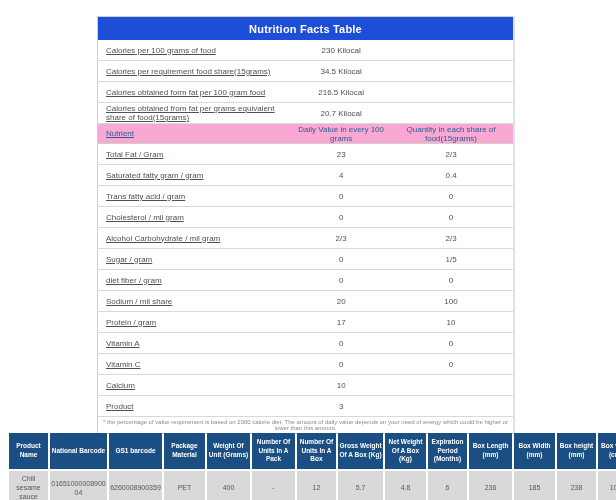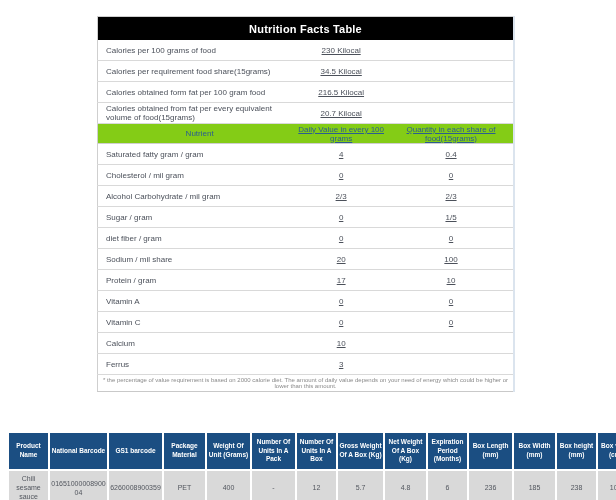--- a/index.html
+++ b/index.html
@@ -10,32 +10,32 @@
   }
 
   
   .nutri-wrap { position:absolute; left:97px; top:16px; width:418px; }
   table.nutri {
     width:100%; border-collapse:collapse; table-layout:fixed;
     border:1px solid #cfcfcf; border-right:2px solid #dbe4ee;
   }
   table.nutri td { padding:0; }
   .nutri .title-cell {
-    background:#000000; color:#ffffff; font-weight:bold;
+    background:#1d4ed8; color:#ffffff; font-weight:bold;
     font-size:11px; text-align:center; height:23px; letter-spacing:0.2px;
   }
   .nutri tr.data-row td {
     border-bottom:1px solid #d9d9d9; font-size:8px; color:#4b505a;
     height:20px; background:#ffffff;
   }
-  .nutri td.lbl { text-align:left; padding-left:8px; }
-  .nutri td.val { text-align:center;text-decoration:underline; }
+  .nutri td.lbl { text-align:left; padding-left:8px;text-decoration:underline; }
+  .nutri td.val { text-align:center; }
   .nutri tr.colhead td {
     border-bottom:1px solid #cfcfcf; border-top:1px solid #cfcfcf;
-    background:#84cc16; color:#2b5d90; font-size:8px; height:19px;text-align:center;
+    background:#f9a8d4; color:#2b5d90; font-size:8px; height:19px;
   }
   .nutri tr.footnote-row td {
     height:16px; text-align:center; font-size:6px; color:#8a8a8a;
     background:#ffffff; border-bottom:1px solid #c9c9c9;
   }
 
   
   .prod-wrap { position:absolute; left:7px; top:431px; width:603px; }
   table.prod { width:100%; border-collapse:separate; border-spacing:2px; table-layout:fixed; }
   table.prod th {
@@ -73,37 +73,47 @@
         <td class="lbl">Calories per requirement food share(15grams)</td>
         <td class="val">34.5 Kilocal</td>
         <td class="val"></td>
       </tr>
       <tr class="data-row">
         <td class="lbl">Calories obtained form fat per 100 gram food</td>
         <td class="val">216.5 Kilocal</td>
         <td class="val"></td>
       </tr>
       <tr class="data-row">
-        <td class="lbl">Calories obtained from fat per every equivalent volume of food(15grams)</td>
+        <td class="lbl">Calories obtained from fat per grams equivalent share of food(15grams)</td>
         <td class="val">20.7 Kilocal</td>
         <td class="val"></td>
       </tr>
 
       <tr class="colhead">
         <td class="lbl">Nutrient</td>
         <td class="val">Daily Value in every 100 grams</td>
         <td class="val">Quantity in each share of food(15grams)</td>
       </tr>
 
       <tr class="data-row">
+        <td class="lbl">Total Fat / Gram</td>
+        <td class="val">23</td>
+        <td class="val">2/3</td>
+      </tr>
+      <tr class="data-row">
         <td class="lbl">Saturated fatty gram / gram</td>
         <td class="val">4</td>
         <td class="val">0.4</td>
       </tr>
       <tr class="data-row">
+        <td class="lbl">Trans fatty acid / gram</td>
+        <td class="val">0</td>
+        <td class="val">0</td>
+      </tr>
+      <tr class="data-row">
         <td class="lbl">Cholesterol / mil gram</td>
         <td class="val">0</td>
         <td class="val">0</td>
       </tr>
       <tr class="data-row">
         <td class="lbl">Alcohol Carbohydrate / mil gram</td>
         <td class="val">2/3</td>
         <td class="val">2/3</td>
       </tr>
       <tr class="data-row">
@@ -135,21 +145,21 @@
         <td class="lbl">Vitamin C</td>
         <td class="val">0</td>
         <td class="val">0</td>
       </tr>
       <tr class="data-row">
         <td class="lbl">Calcium</td>
         <td class="val">10</td>
         <td class="val"></td>
       </tr>
       <tr class="data-row">
-        <td class="lbl">Ferrus</td>
+        <td class="lbl">Product</td>
         <td class="val">3</td>
         <td class="val"></td>
       </tr>
 
       <tr class="footnote-row">
         <td colspan="3">* the percentage of value requirement is based on 2000 calorie diet. The amount of daily value depends on your need of energy which could be higher or lower than this amount.</td>
       </tr>
     </tbody>
   </table>
 </div>

